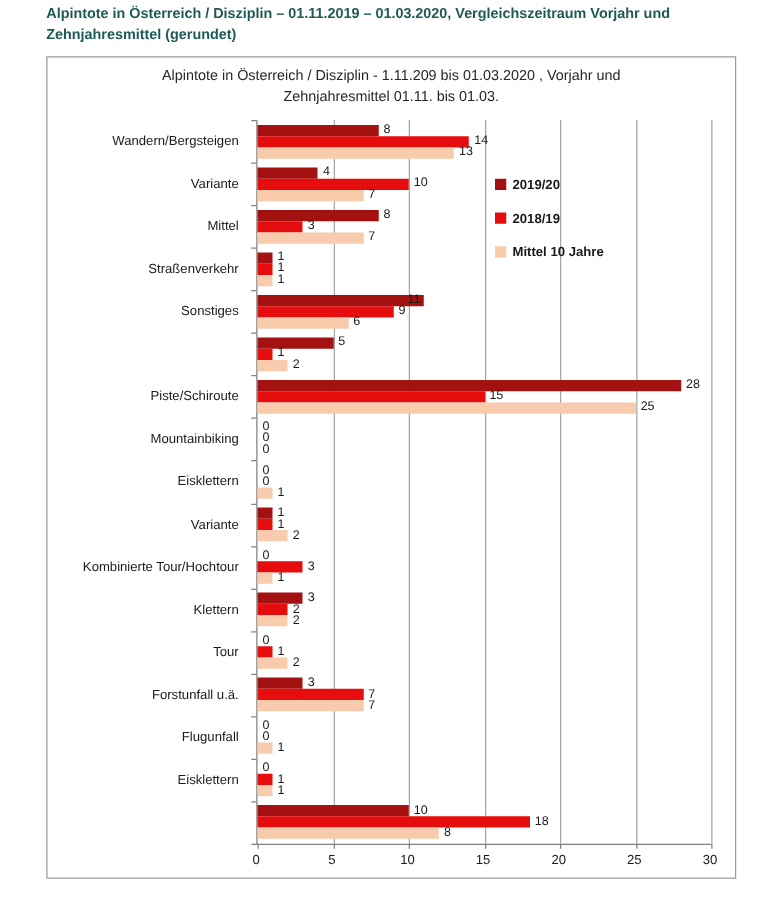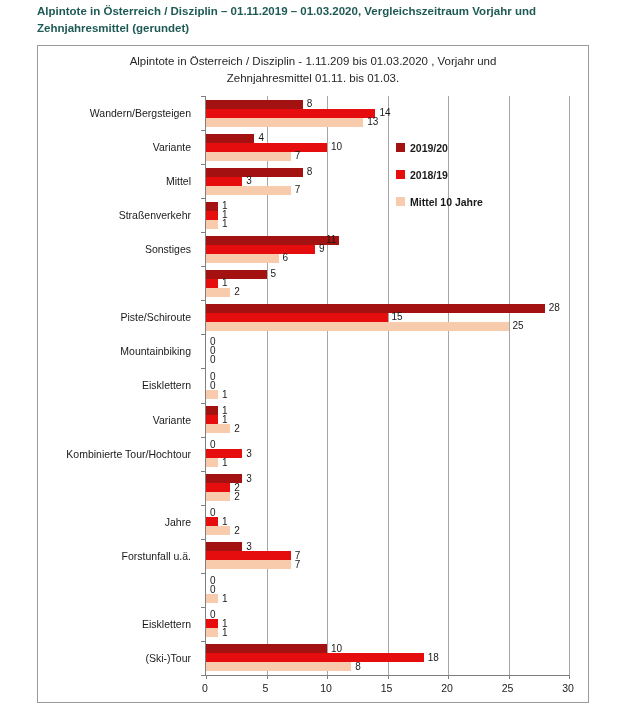--- a/index.html
+++ b/index.html
@@ -34,24 +34,25 @@
       <div class="cat-label" style="top: 0px; height: 34.0588px;">Wandern/Bergsteigen</div>
       <div class="cat-label" style="top: 34.0588px; height: 34.0588px;">Variante</div>
       <div class="cat-label" style="top: 68.1176px; height: 34.0588px;">Mittel</div>
       <div class="cat-label" style="top: 102.176px; height: 34.0588px;">Straßenverkehr</div>
       <div class="cat-label" style="top: 136.235px; height: 34.0588px;">Sonstiges</div>
       <div class="cat-label" style="top: 204.353px; height: 34.0588px;">Piste/Schiroute</div>
       <div class="cat-label" style="top: 238.412px; height: 34.0588px;">Mountainbiking</div>
       <div class="cat-label" style="top: 272.471px; height: 34.0588px;">Eisklettern</div>
       <div class="cat-label" style="top: 306.529px; height: 34.0588px;">Variante</div>
       <div class="cat-label" style="top: 340.588px; height: 34.0588px;">Kombinierte Tour/Hochtour</div>
-      <div class="cat-label" style="top: 408.706px; height: 34.0588px;">Jahre</div>
+      <div class="cat-label" style="top: 374.647px; height: 34.0588px;">Klettern</div>
+      <div class="cat-label" style="top: 408.706px; height: 34.0588px;">Tour</div>
       <div class="cat-label" style="top: 442.765px; height: 34.0588px;">Forstunfall u.ä.</div>
+      <div class="cat-label" style="top: 476.824px; height: 34.0588px;">Flugunfall</div>
       <div class="cat-label" style="top: 510.882px; height: 34.0588px;">Eisklettern</div>
-      <div class="cat-label" style="top: 544.941px; height: 34.0588px;">(Ski-)Tour</div>
     </div>
   <div class="plot-area">
       <div class="gridline" style="left: 60.5px;"></div>
       <div class="gridline" style="left: 121px;"></div>
       <div class="gridline" style="left: 181.5px;"></div>
       <div class="gridline" style="left: 242px;"></div>
       <div class="gridline" style="left: 302.5px;"></div>
       <div class="gridline" style="left: 363px;"></div>
       <div class="axis-tick" style="left: 0px;"></div>
       <div class="axis-tick" style="left: 60.5px;"></div>

